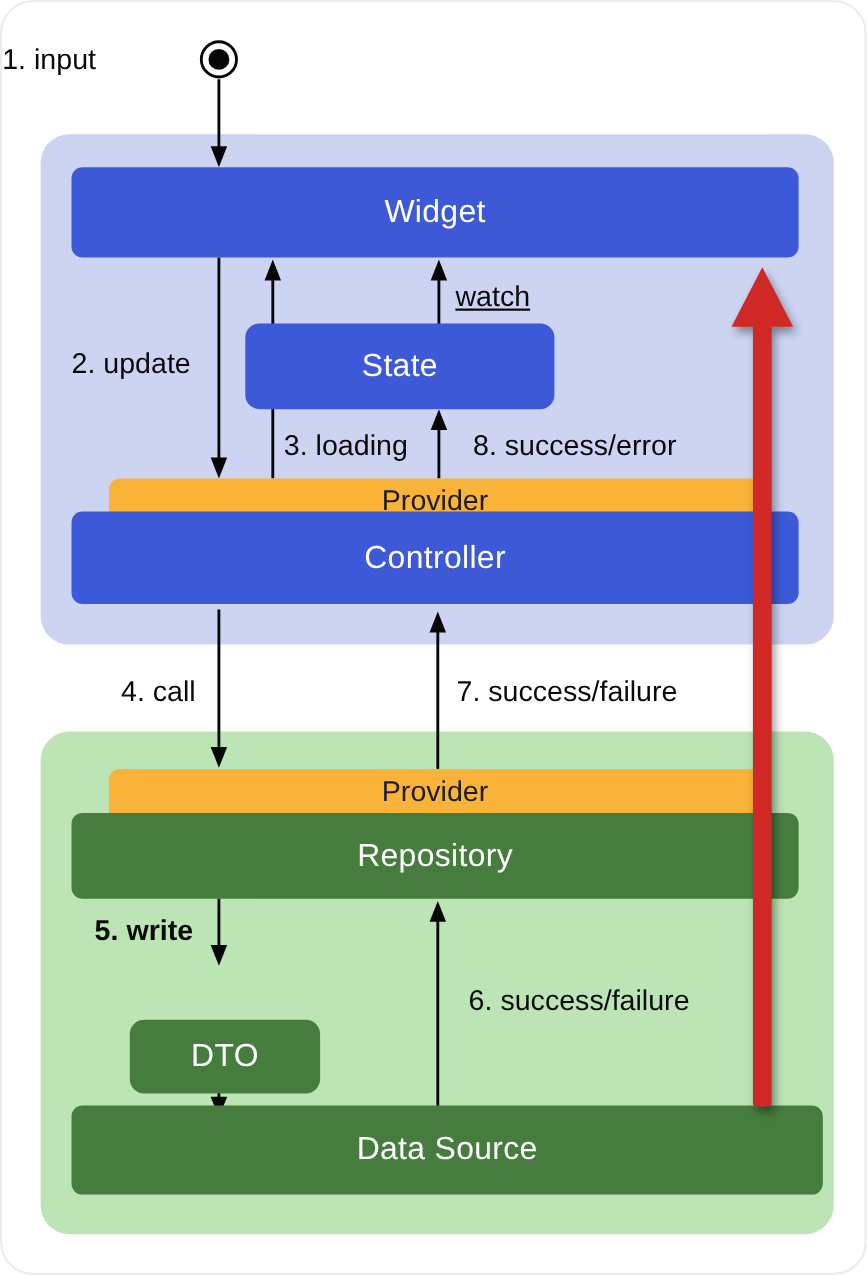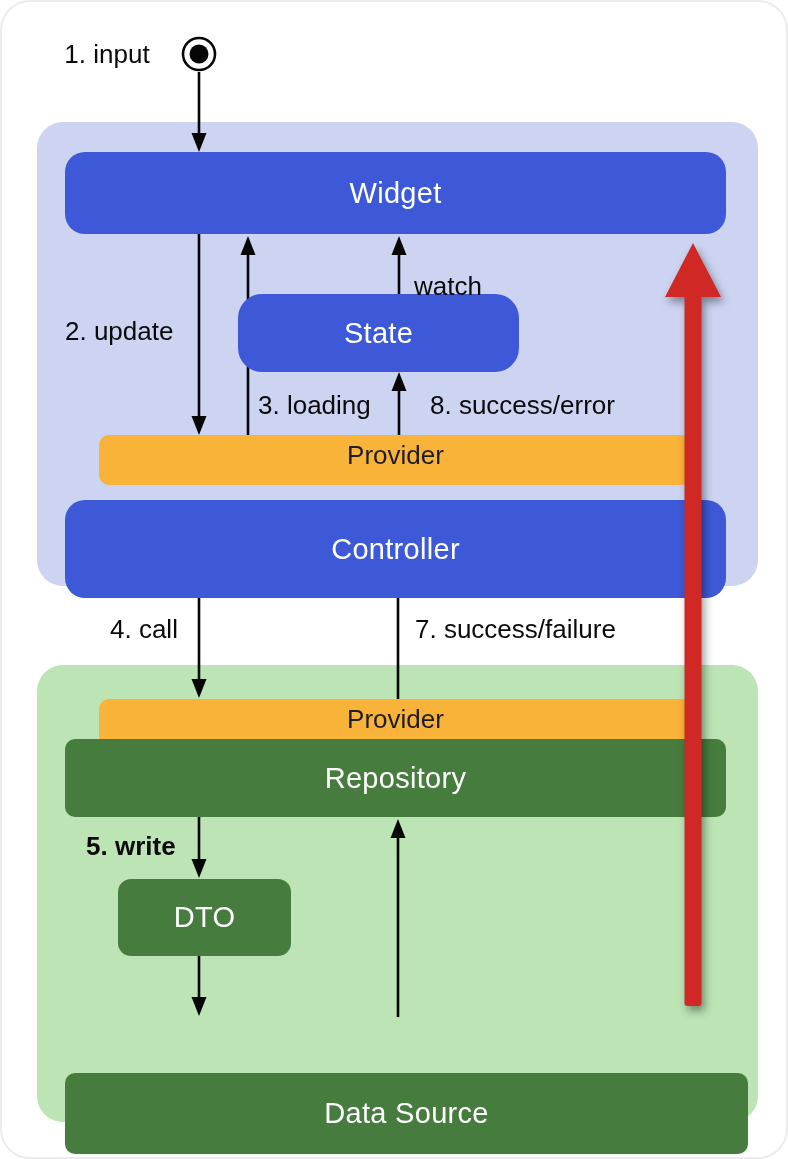--- a/index.html
+++ b/index.html
@@ -24,22 +24,22 @@
   .ahead{fill:var(--line-black);stroke:none;}
   .bullseye-outer{fill:#ffffff;stroke:var(--line-black);stroke-width:2.6px;}
   .bullseye-inner{fill:var(--line-black);}
   .red-shape{fill:var(--realtime-red);filter:drop-shadow(3px 5px 4px rgba(0,0,0,0.40));}
 
   .node{
     position:absolute;z-index:3;
     display:flex;align-items:center;justify-content:center;
     color:var(--node-text);font-size:29px;letter-spacing:.3px;
   }
-  .node.blue{background:var(--node-blue);border-radius:20px;}
-  .node.blue.small{border-radius:24px;margin-left:15px;}
+  .node.blue{background:var(--node-blue);border-radius:10px;}
+  .node.blue.small{border-radius:13px;}
   .node.green{background:var(--node-green);border-radius:10px;}
   .node.green.small{border-radius:13px;}
   .provider{
     position:absolute;z-index:3;
     background:var(--provider-orange);border-radius:10px;
     display:flex;align-items:flex-start;justify-content:center;
     color:var(--provider-text);font-size:26px;
   }
   .provider span{line-height:41px;}
 
@@ -126,46 +126,47 @@
   </div>
 
   <div class="node blue small" style="left:221px;top:292px;width:281px;height:78px">
     <span>State</span>
   </div>
 
   <div class="provider" style="left:97px;top:433px;width:593px;height:50px">
     <span>Provider</span>
   </div>
 
-  <div class="node blue" style="left:63px;top:498px;width:661px;height:98px">
+  <div class="node blue" style="left:63px;top:463px;width:661px;height:84px">
     <span>Controller</span>
   </div>
 
   <div class="provider" style="left:97px;top:697px;width:593px;height:50px">
     <span>Provider</span>
   </div>
 
   <div class="node green" style="left:63px;top:737px;width:661px;height:78px">
     <span>Repository</span>
   </div>
 
-  <div class="node green small" style="left:116px;top:877px;width:173px;height:77px">
+  <div class="node green small" style="left:116px;top:925px;width:173px;height:67px">
     <span>DTO</span>
   </div>
 
-  <div class="node green" style="left:63px;top:1071px;width:683px;height:81px">
+  <div class="node green" style="left:63px;top:1003px;width:683px;height:81px">
     <span>Data Source</span>
   </div>
 
-  <div class="edge-label" style="left:0;top:52px;width:170px;text-align:center;padding-left:20px;">1. input</div>
+  <div class="edge-label" style="left:0;top:52px;width:170px;text-align:left;">1. input</div>
   <div class="edge-label" style="left:63px;top:329px;">2. update</div>
-  <div class="edge-label" style="left:412px;top:284px;">watch</div>
+  <div class="edge-label" style="left:412px;top:268px;text-decoration:underline;">watch</div>
   <div class="edge-label" style="left:256px;top:403px;">3. loading</div>
   <div class="edge-label" style="left:428px;top:403px;">8. success/error</div>
   <div class="edge-label" style="left:108px;top:627px;text-align:center;">4. call</div>
   <div class="edge-label" style="left:413px;top:627px;">7. success/failure</div>
   <div class="edge-label" style="left:84px;top:844px;font-weight:bold;">5. write</div>
+  <div class="edge-label" style="left:424px;top:908px;">6. success/failure</div>
 
   <svg id="realtime" class="overlay" width="788" height="1159" viewBox="0 0 788 1159">
     <path class="red-shape" d="M 691 241 L 719 295 L 699.5 295 L 699.5 1001 Q 699.5 1004 696.5 1004 L 685.5 1004 Q 682.5 1004 682.5 1001 L 682.5 295 L 663 295 Z"></path>
   </svg>
 
 </div>
 
 </body></html>

